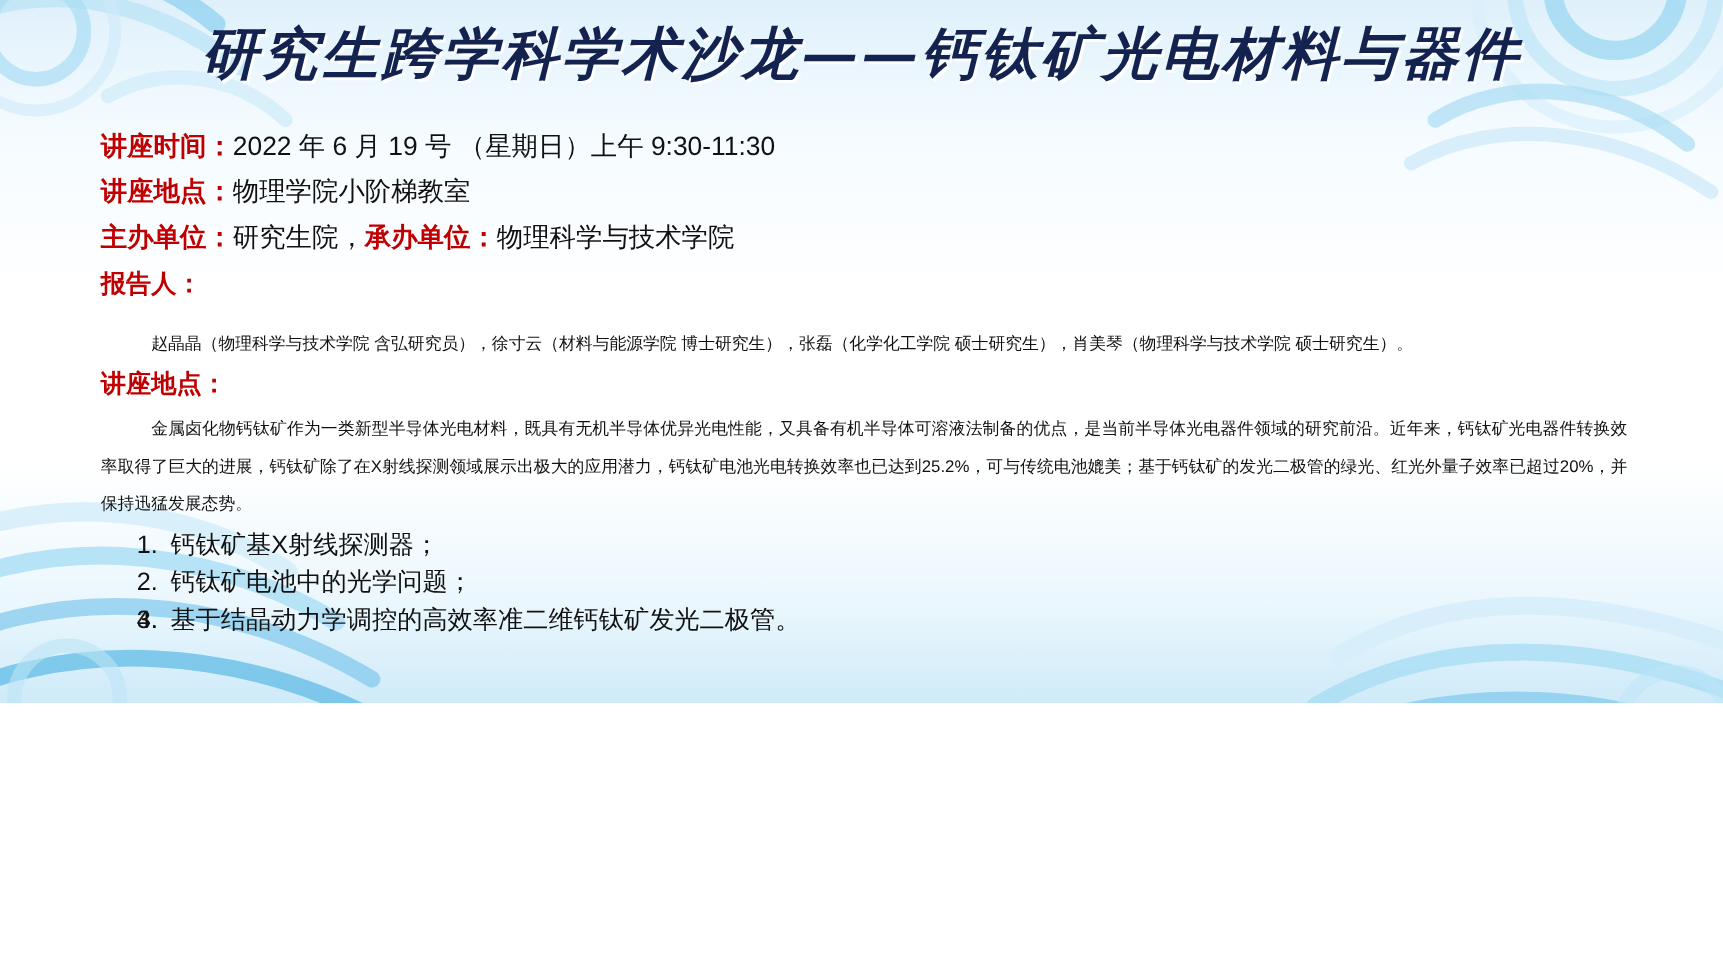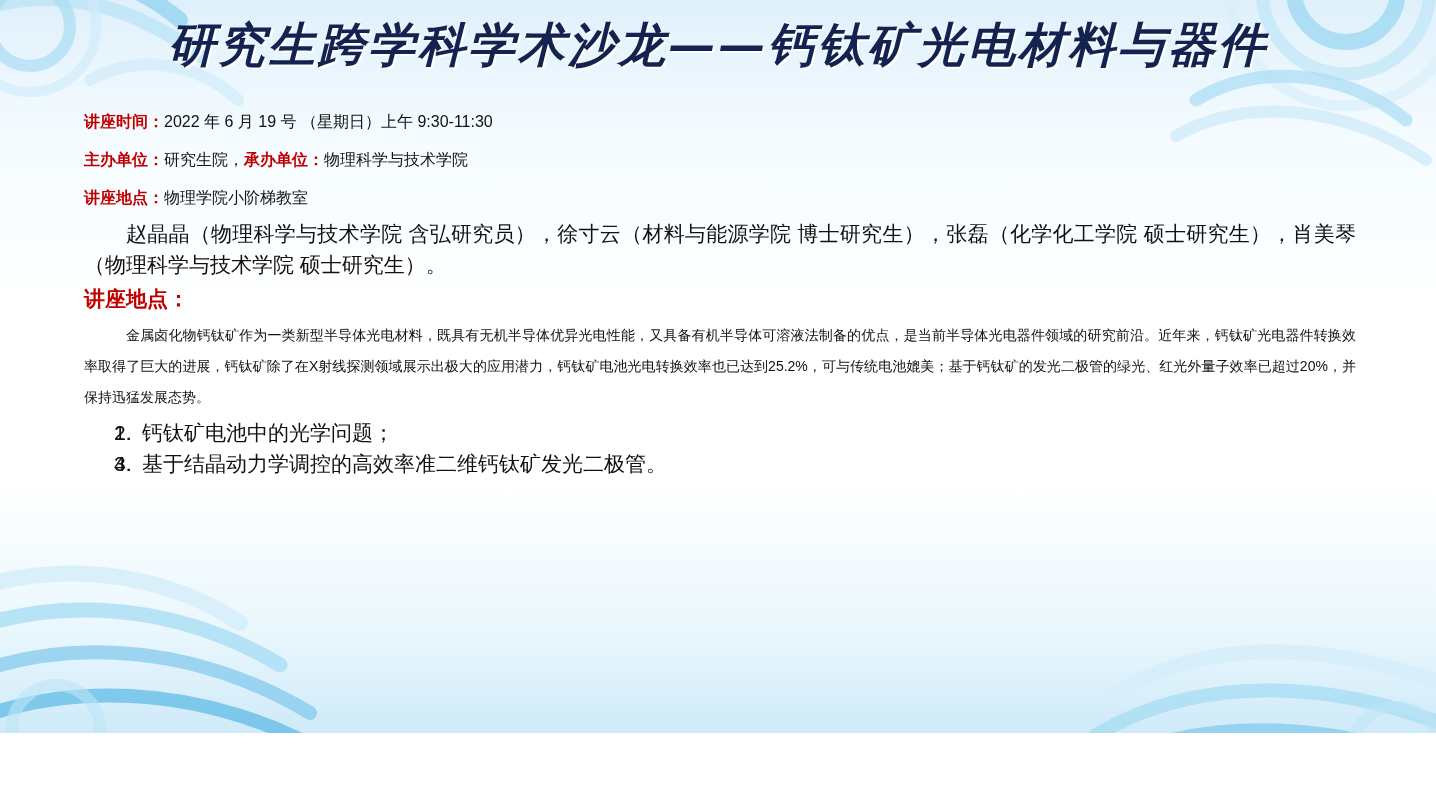--- a/index.html
+++ b/index.html
@@ -6,21 +6,21 @@
     margin: 0;
     padding: 0;
     background: #ffffff;
   }
   body {
     font-family: "Liberation Sans", sans-serif;
   }
   #poster {
     position: relative;
     width: 1436px;
-    height: 733px;
+    height: 586px;
     overflow: hidden;
     background: linear-gradient(180deg, #dff0fb 0%, #f4fbff 18%, #ffffff 42%, #ffffff 66%, #eaf7fd 86%, #cfeaf9 100%);
   }
   
   .wave-top-left, .wave-top-right, .wave-bottom-left, .wave-bottom-right {
     position: absolute;
     pointer-events: none;
   }
   .wave-top-left  { left: -30px;  top: -40px;  width: 430px; height: 230px; }
   .wave-top-right { right: -30px; top: -50px;  width: 420px; height: 250px; }
@@ -55,21 +55,21 @@
   }
 
   .body-area {
     position: absolute;
     left: 84px;
     right: 80px;
     top: 104px;
   }
 
   .meta-line {
-    font-size: 16px;
+    font-size: 22px;
     line-height: 36px;
     color: #111111;
     white-space: nowrap;
   }
   .label {
     color: #c00000;
     font-weight: bold;
   }
   .sub-label {
     color: #c00000;
@@ -108,25 +108,26 @@
     padding-left: 58px;
     position: relative;
     white-space: nowrap;
   }
   .topic-list li .num {
     position: absolute;
     left: 30px;
   }
 
   .speakers {
-    font-size: 21px;
+    font-size: 14px;
     line-height: 31px;
     color: #111111;
     text-indent: 42px;
     text-align: justify;
+    margin-top: 15px;
   }
 </style>
 </head>
 <body>
 
 <div id="poster">
 
   <svg class="wave-top-left" viewBox="0 0 430 230" xmlns="http://www.w3.org/2000/svg">
     <g fill="none" stroke-linecap="round">
       <path d="M-20,30 C60,-10 150,10 210,60" stroke="#8fd2f0" stroke-width="16" opacity="0.75"></path>
@@ -173,38 +174,39 @@
   <div class="body-area">
 
     <div class="meta-block">
       <div class="meta-line">
         <span class="label">讲座时间：</span><span>2022 年 6 月 19 号 （星期日）上午 9:30-11:30</span>
       </div>
     </div>
 
     <div class="meta-block">
       <div class="meta-line">
+        <span class="label">讲座地点：</span><span>物理学院小阶梯教室</span>
+      </div>
+    </div>
+
+    <div class="meta-block">
+      <div class="meta-line">
         <span class="label">主办单位：</span><span>研究生院，</span><span class="sub-label">承办单位：</span><span>物理科学与技术学院</span>
       </div>
     </div>
 
-    <div class="meta-block">
-      <div class="meta-line">
-        <span class="label">讲座地点：</span><span>物理学院小阶梯教室</span>
-      </div>
-    </div>
-
+    <div class="section-label">报告人：</div>
 
     <div class="speakers">赵晶晶（物理科学与技术学院 含弘研究员），徐寸云（材料与能源学院 博士研究生），张磊（化学化工学院 硕士研究生），肖美琴（物理科学与技术学院 硕士研究生）。</div>
 
     <div class="section-label">讲座地点：</div>
 
     <p class="para">金属卤化物钙钛矿作为一类新型半导体光电材料，既具有无机半导体优异光电性能，又具备有机半导体可溶液法制备的优点，是当前半导体光电器件领域的研究前沿。近年来，钙钛矿光电器件转换效率取得了巨大的进展，钙钛矿除了在X射线探测领域展示出极大的应用潜力，钙钛矿电池光电转换效率也已达到25.2%，可与传统电池媲美；基于钙钛矿的发光二极管的绿光、红光外量子效率已超过20%，并保持迅猛发展态势。</p>
 
     <ul class="topic-list">
-      <li><span class="num">1.</span></li>
+      <li><span class="num">1.</span><span>钙钛矿基X射线探测器；</span></li>
       <li><span class="num">2.</span><span>钙钛矿电池中的光学问题；</span></li>
       <li><span class="num">3.</span></li>
       <li><span class="num">4.</span><span>基于结晶动力学调控的高效率准二维钙钛矿发光二极管。</span></li>
     </ul>
 
   </div>
 </div>
 
 </body></html>

